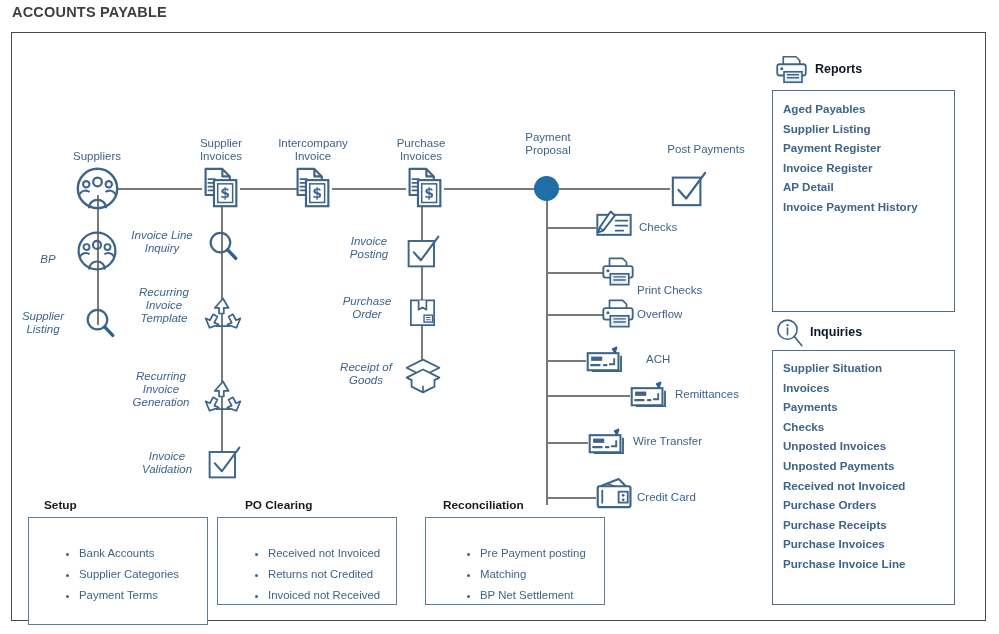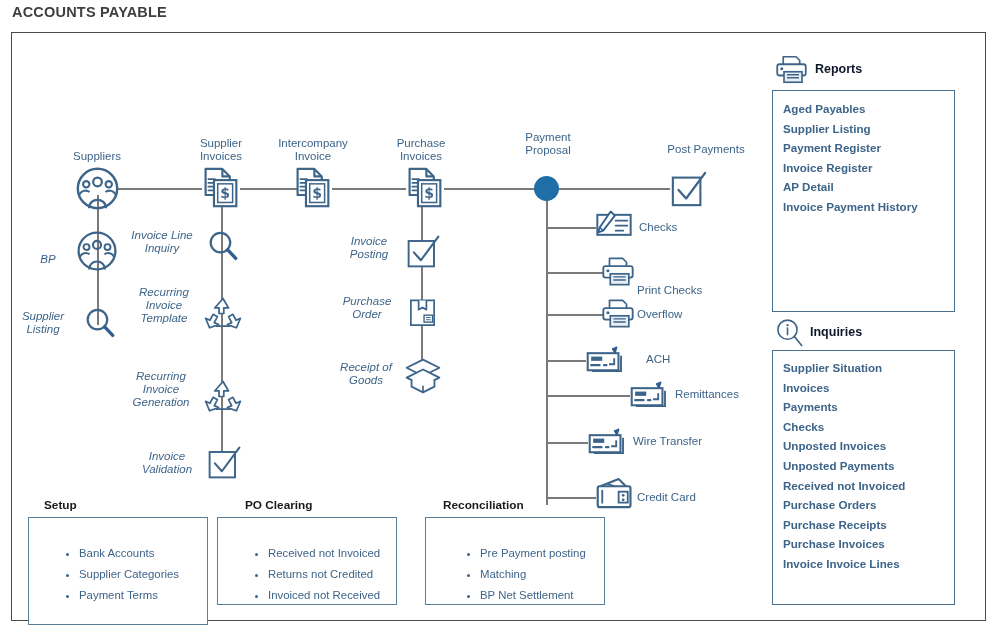--- a/index.html
+++ b/index.html
@@ -365,21 +365,21 @@
     <li>Supplier Situation</li>
     <li>Invoices</li>
     <li>Payments</li>
     <li>Checks</li>
     <li>Unposted Invoices</li>
     <li>Unposted Payments</li>
     <li>Received not Invoiced</li>
     <li>Purchase Orders</li>
     <li>Purchase Receipts</li>
     <li>Purchase Invoices</li>
-    <li>Invoice Invoice Lines</li>
+    <li>Purchase Invoice Line</li>
   </ul>
 </div>
 
 <div class="sec-title" style="left:44px;top:498px;">Setup</div>
 <div class="sec-box" style="left:28px;top:517px;width:180px;height:108px;padding:9px 0 0 10px;">
   <ul>
     <li>Bank Accounts</li>
     <li>Supplier Categories</li>
     <li>Payment Terms</li>
   </ul>

